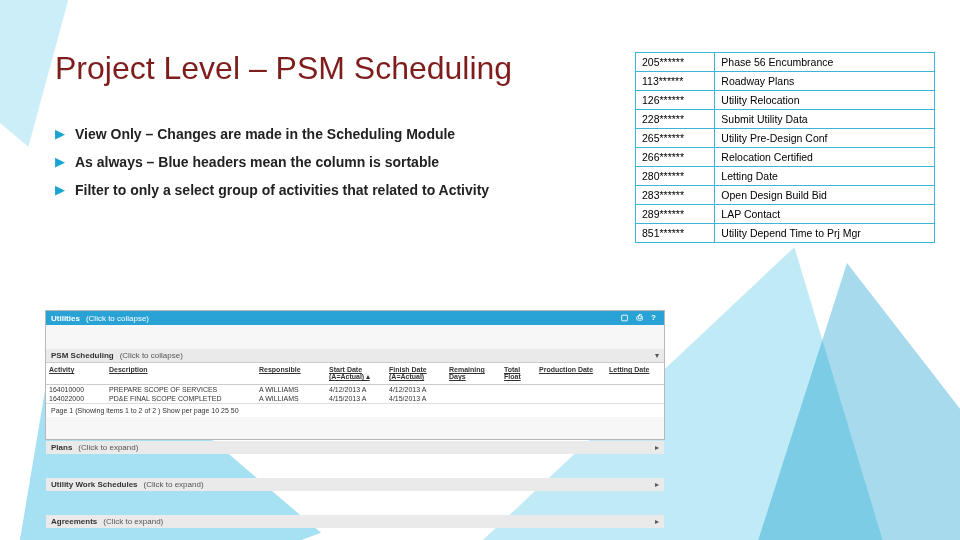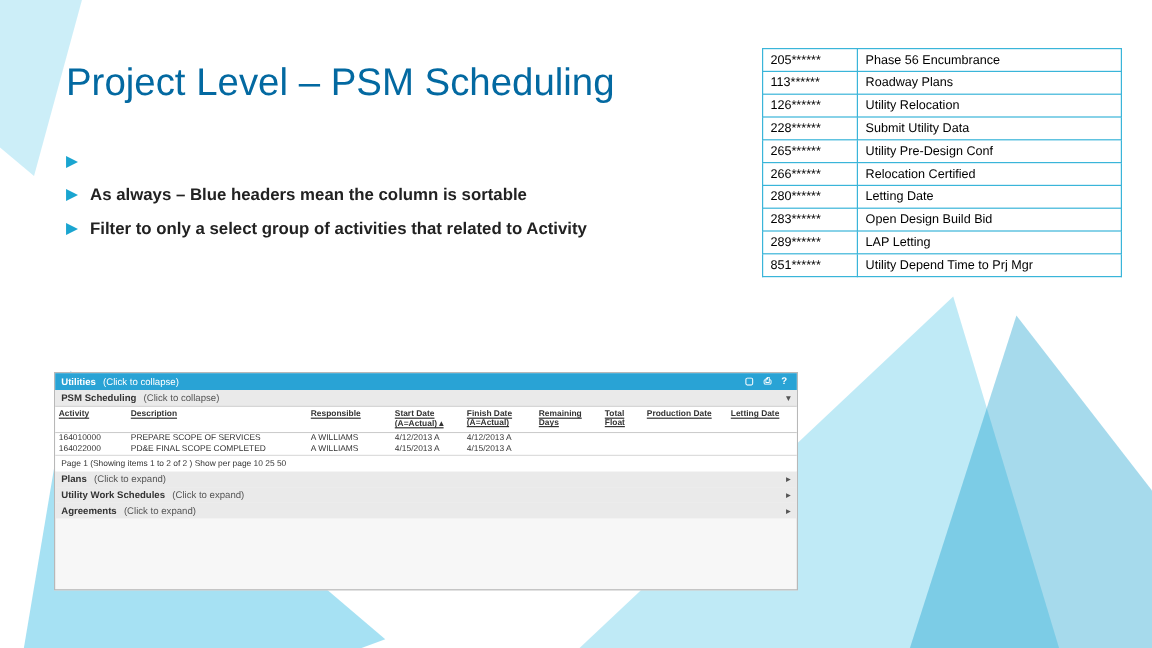--- a/index.html
+++ b/index.html
@@ -8,38 +8,38 @@
   
   .bg { position: absolute; inset: 0; z-index: 0; overflow: hidden; }
   .tri { position: absolute; width: 0; height: 0; }
   .tri.bl { bottom: -60px; left: -60px; border-left: 170px solid transparent; border-right: 170px solid transparent; border-bottom: 300px solid rgba(0,170,220,0.35); transform: rotate(-20deg); }
   .tri.br1 { bottom: -120px; right: -40px; border-left: 260px solid transparent; border-right: 260px solid transparent; border-bottom: 420px solid rgba(0,170,220,0.25); transform: rotate(15deg); }
   .tri.br2 { bottom: -100px; right: -120px; border-left: 200px solid transparent; border-right: 200px solid transparent; border-bottom: 380px solid rgba(0,150,200,0.35); transform: rotate(-10deg); }
   .tri.tl { top: -160px; left: -100px; border-left: 120px solid transparent; border-right: 120px solid transparent; border-bottom: 260px solid rgba(0,170,220,0.2); transform: rotate(40deg); }
 
   .slide { position: relative; z-index: 1; width: 100%; height: 100%; }
 
-  h1.title { position: absolute; top: 50px; left: 55px; font-size: 32px; font-weight: 300; color: #0369a1; font-family: "Segoe UI Light","Segoe UI",sans-serif; }
+  h1.title { position: absolute; top: 50px; left: 55px; font-size: 32px; font-weight: 300; color: #7f1d1d; font-family: "Segoe UI Light","Segoe UI",sans-serif; }
 
   .bullets { position: absolute; top: 115px; left: 55px; width: 560px; font-size: 14px; color: #222; }
   .bullets li { list-style: none; margin: 10px 0; display: flex; align-items: flex-start; }
   .bullets li .chev { color: #1aa5d0; margin-right: 10px; font-size: 13px; line-height: 18px; }
   .bullets li .txt { font-weight: 600; line-height: 18px; }
 
   
-  .ref { position: absolute; top: 40px; right: 25px; width: 300px; border-collapse: collapse; font-size: 10.5px; }
+  .ref { position: absolute; top: 52px; right: 25px; width: 300px; border-collapse: collapse; font-size: 10.5px; }
   .ref td { border: 1px solid #3ab5d9; padding: 3px 6px; background: #fff; }
 
   
-  .shot { position: absolute; left: 45px; top: 310px; width: 620px; height: 182px; border: 1px solid #b8b8b8; background: #f7f7f7; font-size: 8px; color: #333; }
+  .shot { position: absolute; left: 45px; top: 310px; width: 620px; height: 130px; border: 1px solid #b8b8b8; background: #f7f7f7; font-size: 8px; color: #333; }
   .bar { display: flex; align-items: center; padding: 2px 5px; }
   .bar.util { background: #29a3d5; color: #fff; font-weight: 600; }
   .bar.util .coll { font-weight: 400; margin-left: 6px; }
   .bar.util .icons { margin-left: auto; letter-spacing: 3px; }
-  .bar.sec { background: #eaeaea; }
+  .bar.sec { background: #eaeaea; margin-top: 24px; }
   .bar.sec .name { font-weight: 700; }
   .bar.sec .coll { margin-left: 6px; color: #555; }
   .bar.sec .caret { margin-left: auto; color: #555; }
   .hdrs { display: grid; grid-template-columns: 60px 150px 70px 60px 60px 55px 35px 70px 55px; background: #fff; border-top: 1px solid #ccc; border-bottom: 1px solid #ccc; font-size: 7px; }
   .hdrs div { padding: 3px 3px; text-decoration: underline; font-weight: 600; }
   .rows { background: #fff; }
   .row { display: grid; grid-template-columns: 60px 150px 70px 60px 60px 55px 35px 70px 55px; font-size: 7px; }
   .row div { padding: 1px 3px; white-space: nowrap; overflow: hidden; }
   .pager { background: #fff; padding: 3px 5px; font-size: 7px; border-top: 1px solid #ddd; }
 </style>
@@ -53,20 +53,21 @@
   <div class="tri br2"></div>
 </div>
 
 <div class="slide">
 
   <h1 class="title">Project Level – PSM Scheduling</h1>
 
   <ul class="bullets">
     <li>
         <span class="chev">▶</span>
+        <span class="txt">View Only – Changes are made in the Scheduling Module</span>
       </li>
     <li>
         <span class="chev">▶</span>
         <span class="txt">As always – Blue headers mean the column is sortable</span>
       </li>
     <li>
         <span class="chev">▶</span>
         <span class="txt">Filter to only a select group of activities that related to Activity</span>
       </li>
   </ul>
@@ -100,21 +101,21 @@
         <tr>
           <td>280******</td>
           <td>Letting Date</td>
         </tr>
         <tr>
           <td>283******</td>
           <td>Open Design Build Bid</td>
         </tr>
         <tr>
           <td>289******</td>
-          <td>LAP Letting</td>
+          <td>LAP Contact</td>
         </tr>
         <tr>
           <td>851******</td>
           <td>Utility Depend Time to Prj Mgr</td>
         </tr>
       </tbody>
   </table>
 
   <div class="shot">
     <div class="bar util">

